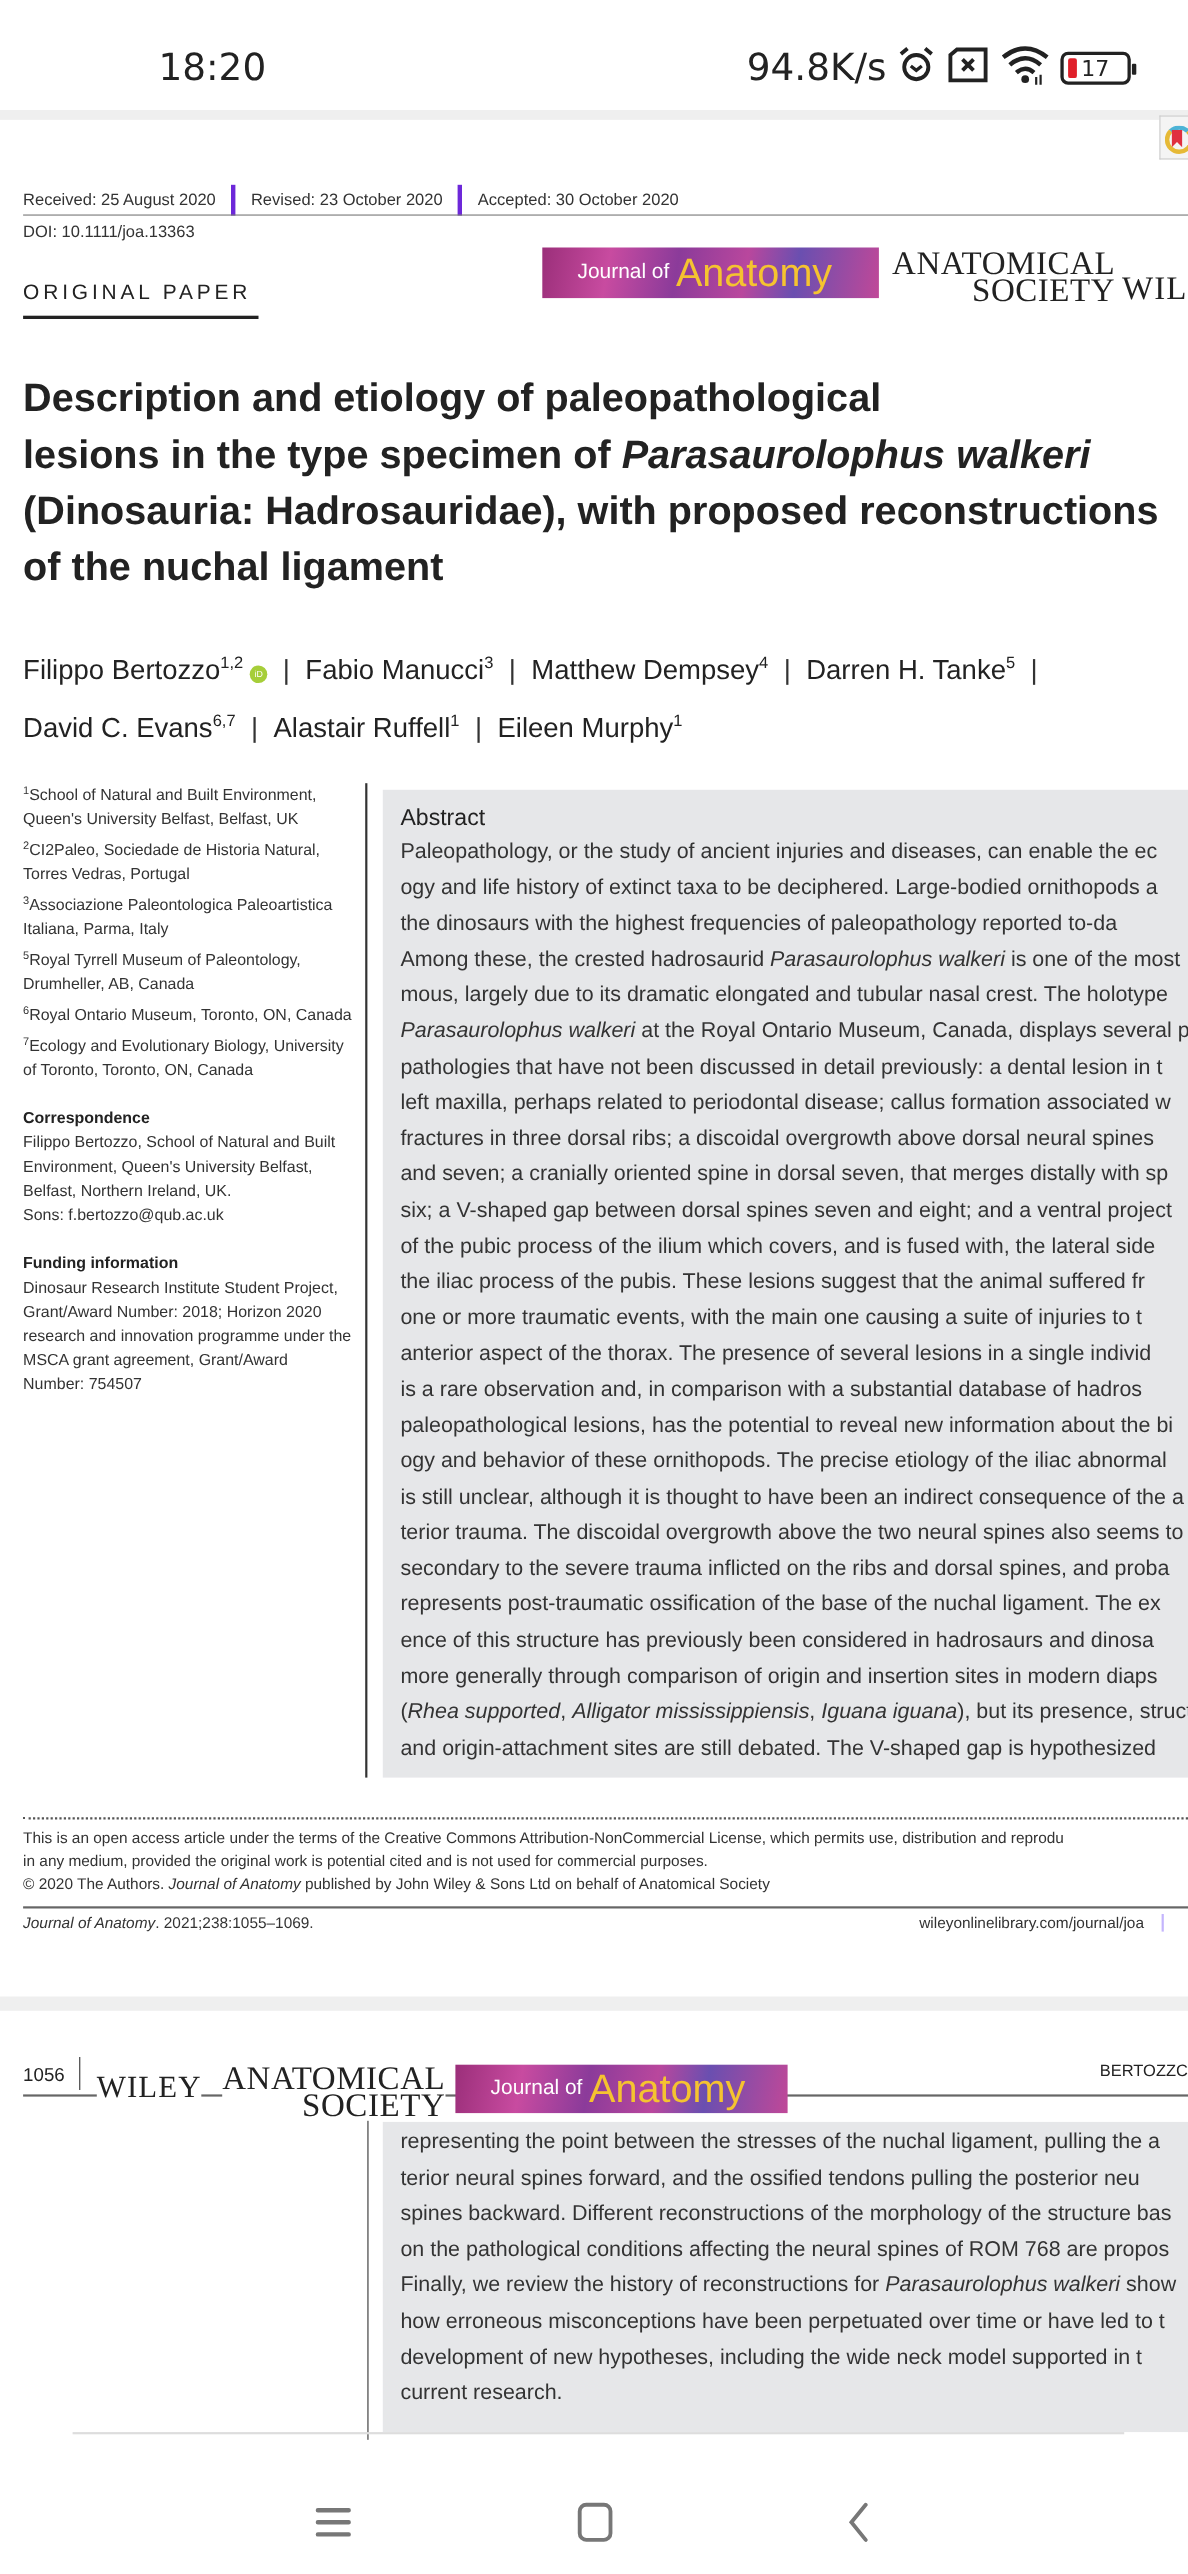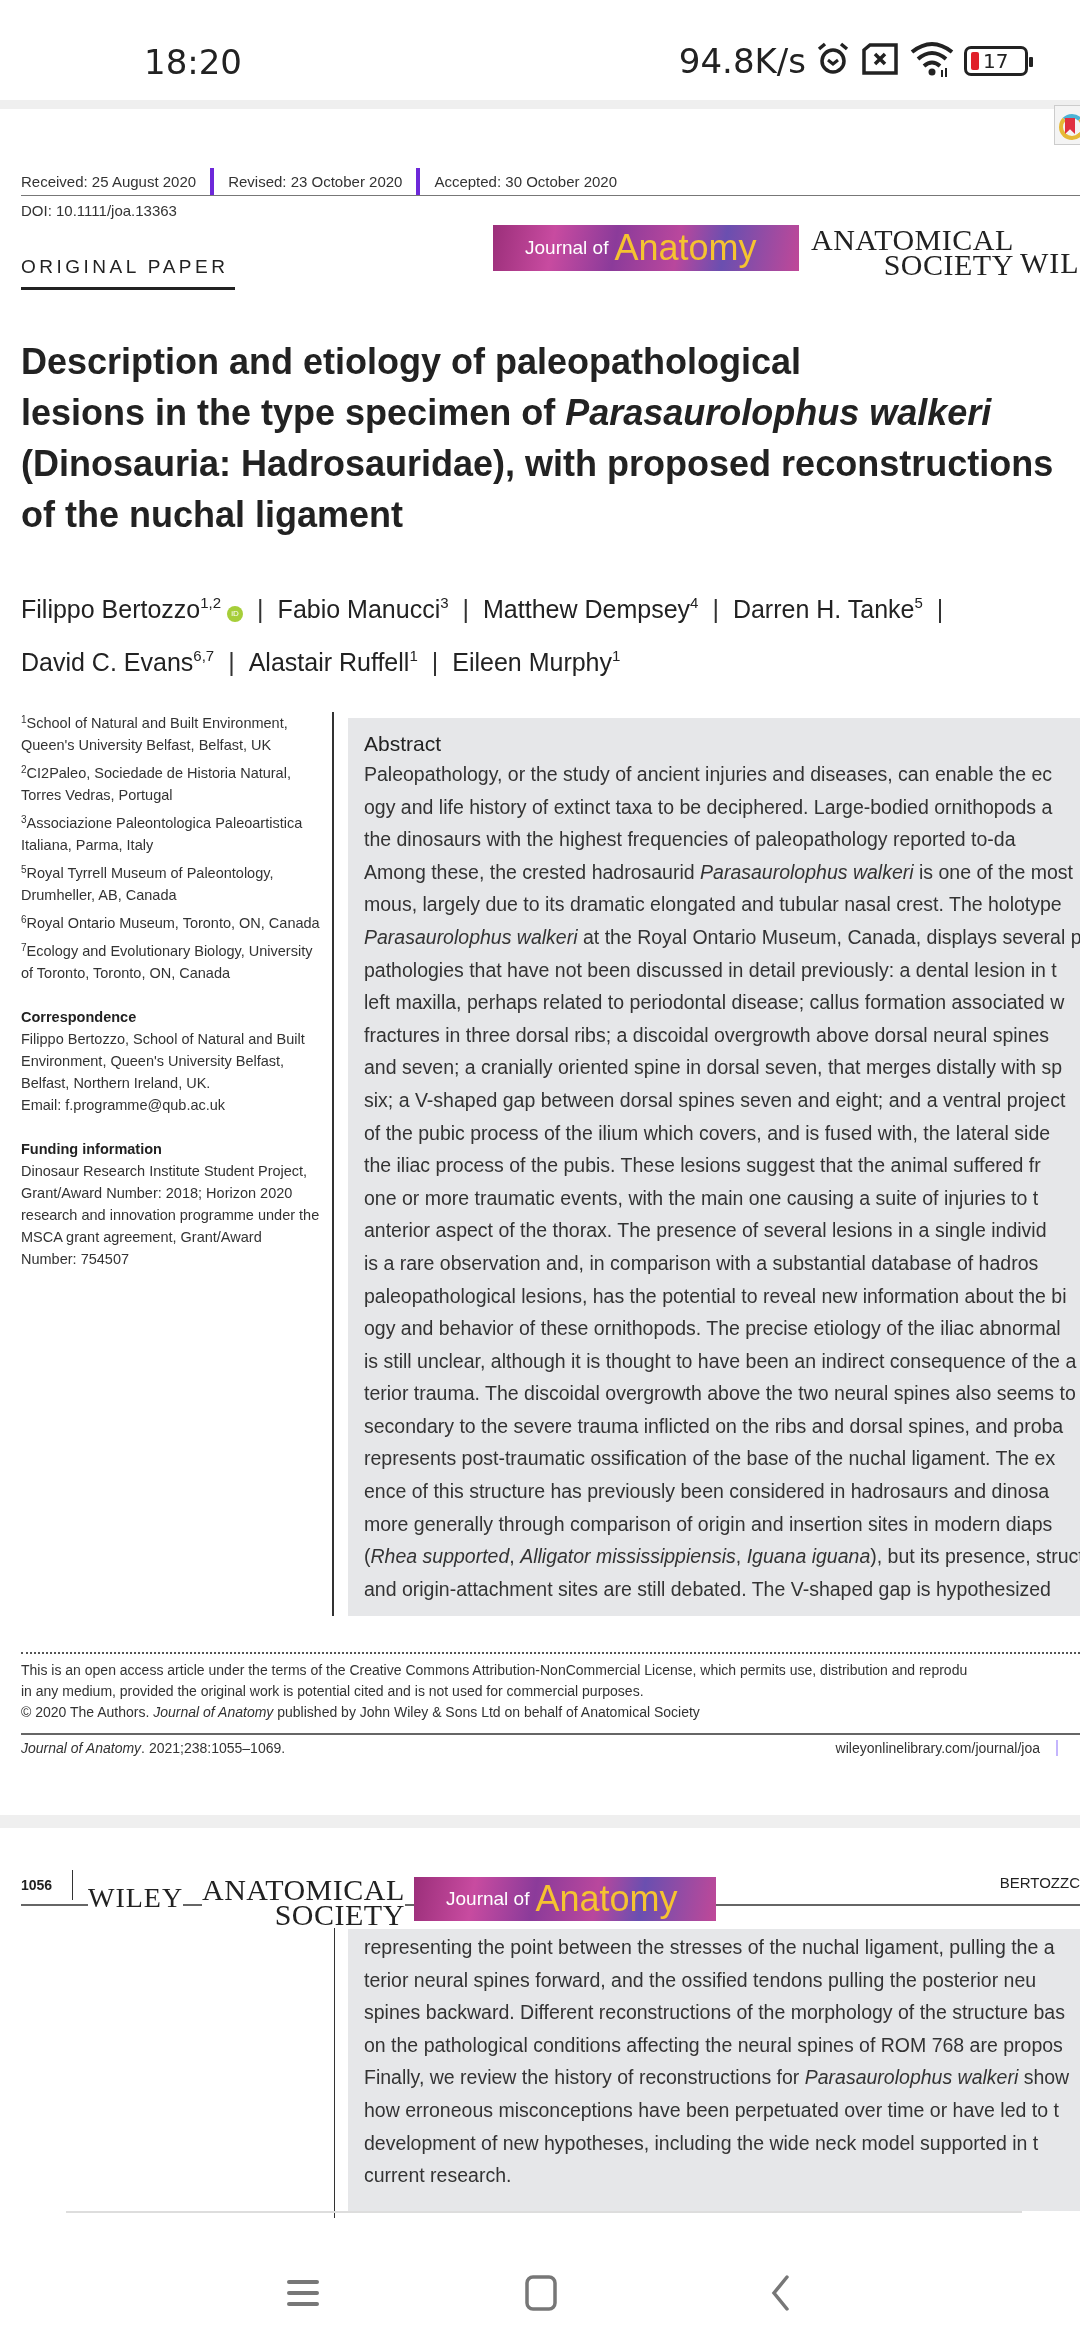--- a/index.html
+++ b/index.html
@@ -63,21 +63,21 @@
 
   .dotted { position: absolute; left: 21px; top: 1652px; width: 1059px; border-top: 2px dotted #555; }
   .license { position: absolute; left: 21px; top: 1660px; width: 1059px; font-size: 14px; line-height: 21px; color: #333; white-space: nowrap; overflow: hidden; }
   .license i { font-style: italic; }
   .foot-rule { position: absolute; left: 21px; top: 1733px; width: 1059px; height: 2px; background: #666; }
   .foot-left { position: absolute; left: 21px; top: 1740px; font-size: 14px; color: #333; }
   .foot-left i { font-style: italic; }
   .foot-right { position: absolute; right: 22px; top: 1740px; font-size: 14px; color: #333; padding-right: 16px; border-right: 2px solid #c4b5fd; }
 
   
-  .p2-num { position: absolute; left: 21px; top: 1877px; font-size: 14px; color: #222; font-weight: bold; }
+  .p2-num { position: absolute; left: 21px; top: 1877px; font-size: 17px; color: #222; font-weight: normal; }
   .p2-vtick { position: absolute; left: 72px; top: 1870px; width: 1px; height: 30px; background: #333; }
   .p2-hrule { position: absolute; left: 21px; top: 1904px; width: 1059px; height: 2px; background: #666; }
   .p2-wiley { position: absolute; left: 88px; top: 1882px; font-family: "Liberation Serif", serif; font-size: 28px; letter-spacing: 1px; color: #222; background: #fff; }
   .p2-bert { position: absolute; right: 0; top: 1874px; font-size: 15px; color: #222; background:#fff; padding-left: 6px; }
 
   
   .navbar { position: absolute; left: 0; top: 2243px; width: 1080px; height: 97px; background: #fff; }
   .nav-btn { position: absolute; top: 20px; width: 60px; height: 60px; display: flex; align-items: center; justify-content: center; }
 </style>
 </head>
@@ -158,21 +158,21 @@
   <div id="affiliations">
       <div class="aff"><sup>1</sup><span>School of Natural and Built Environment, Queen's University Belfast, Belfast, UK</span></div>
       <div class="aff"><sup>2</sup><span>CI2Paleo, Sociedade de Historia Natural, Torres Vedras, Portugal</span></div>
       <div class="aff"><sup>3</sup><span>Associazione Paleontologica Paleoartistica Italiana, Parma, Italy</span></div>
       <div class="aff"><sup>5</sup><span>Royal Tyrrell Museum of Paleontology, Drumheller, AB, Canada</span></div>
       <div class="aff"><sup>6</sup><span>Royal Ontario Museum, Toronto, ON, Canada</span></div>
       <div class="aff"><sup>7</sup><span>Ecology and Evolutionary Biology, University of Toronto, Toronto, ON, Canada</span></div>
     </div>
   <h4>Correspondence</h4>
   <div>Filippo Bertozzo, School of Natural and Built Environment, Queen's University Belfast, Belfast, Northern Ireland, UK.</div>
-  <div>Email: f.programme@qub.ac.uk</div>
+  <div>Sons: f.bertozzo@qub.ac.uk</div>
   <h4>Funding information</h4>
   <div>Dinosaur Research Institute Student Project, Grant/Award Number: 2018; Horizon 2020 research and innovation programme under the MSCA grant agreement, Grant/Award Number: 754507</div>
 </div>
 <div class="vrule" style="left:332px;top:712px;height:904px;"></div>
 
 <div class="abstract-box" style="top:718px;height:898px;">
   <h3>Abstract</h3>
   <div id="abs1">
       <div class="abs-line"><span>Paleopathology, or the study of ancient injuries and diseases, can enable the ec</span></div>
       <div class="abs-line"><span>ogy and life history of extinct taxa to be deciphered. Large-bodied ornithopods a</span></div>

